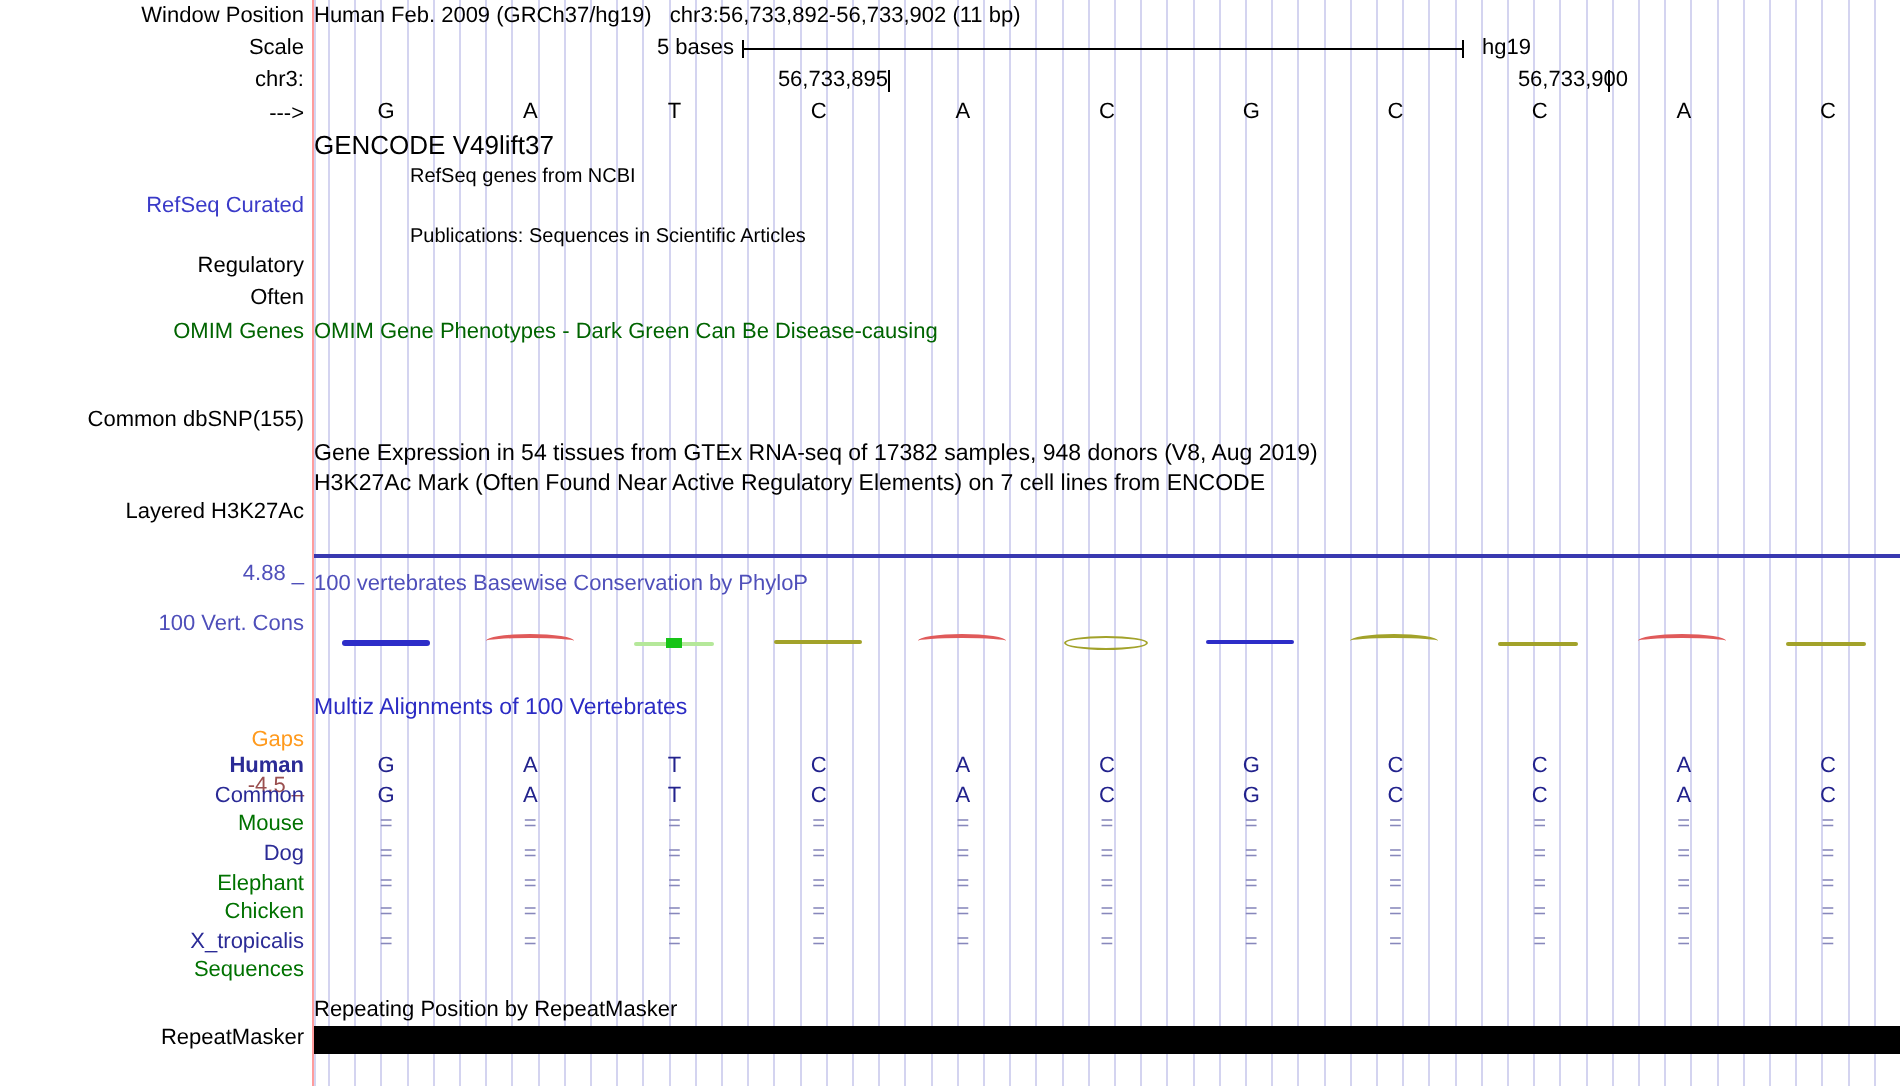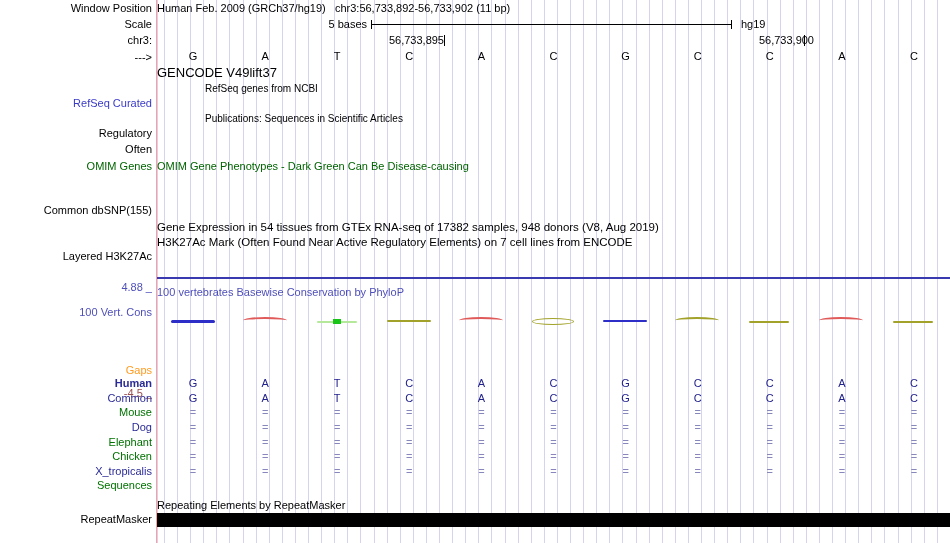--- a/index.html
+++ b/index.html
@@ -100,20 +100,21 @@
   </div>
   <div class="mark mk-line" style="left: 387px; top: 320px; width: 44px; background: rgb(162, 162, 42);"></div>
   <div class="mark mk-arc" style="left: 459px; top: 317px; width: 44px; border-top-color: rgb(224, 90, 90);"></div>
   <div class="mark mk-lens" style="left: 532px; top: 318px; border-color: rgb(162, 162, 42);"></div>
   <div class="mark mk-line" style="left: 603px; top: 320px; width: 44px; background: rgb(45, 45, 200);"></div>
   <div class="mark mk-arc" style="left: 675px; top: 317px; width: 44px; border-top-color: rgb(162, 162, 42);"></div>
   <div class="mark mk-line" style="left: 749px; top: 321px; width: 40px; background: rgb(162, 162, 42);"></div>
   <div class="mark mk-arc" style="left: 819px; top: 317px; width: 44px; border-top-color: rgb(224, 90, 90);"></div>
   <div class="mark mk-line" style="left: 893px; top: 321px; width: 40px; background: rgb(162, 162, 42);"></div>
 
+  <div class="ctr md" style="top: 348px; color: rgb(43, 43, 196);">Multiz Alignments of 100 Vertebrates</div>
 
   <div class="glbl" style="top: 364px; color: rgb(255, 154, 29);">Gaps</div>
   <div class="glbl" style="top: 377px; color: rgb(43, 43, 150); font-weight: bold;">Human</div>
   <div class="glbl" style="top: 392px; color: rgb(43, 43, 150);">Common</div>
   <div class="glbl" style="top: 406px; color: rgb(0, 114, 0);">Mouse</div>
   <div class="glbl" style="top: 421px; color: rgb(43, 43, 150);">Dog</div>
   <div class="glbl" style="top: 436px; color: rgb(0, 114, 0);">Elephant</div>
   <div class="glbl" style="top: 450px; color: rgb(0, 114, 0);">Chicken</div>
   <div class="glbl" style="top: 465px; color: rgb(43, 43, 150);">X_tropicalis</div>
   <div class="glbl" style="top: 479px; color: rgb(0, 114, 0);">Sequences</div>
@@ -203,17 +204,17 @@
       <span>=</span>
       <span>=</span>
       <span>=</span>
       <span>=</span>
       <span>=</span>
       <span>=</span>
       <span>=</span>
       <span>=</span>
   </div>
 
-  <div class="ctr" style="top:499px">Repeating Elements by RepeatMasker</div>
+  <div class="ctr" style="top:499px">Repeating Position by RepeatMasker</div>
   <div class="glbl" style="top:513px">RepeatMasker</div>
   <div class="rm-bar" style="background: rgb(0, 0, 0);"></div>
 
 </div>
 
 </body></html>

